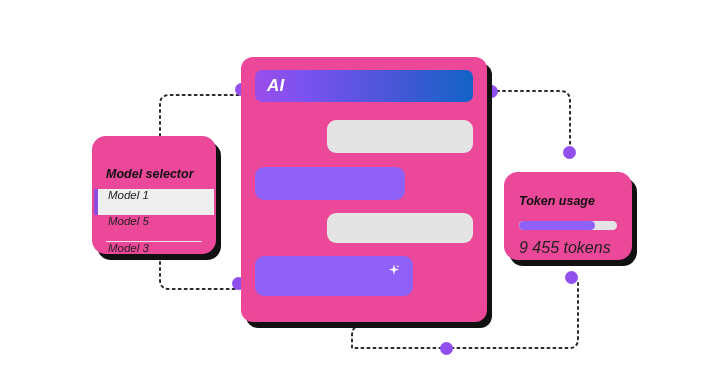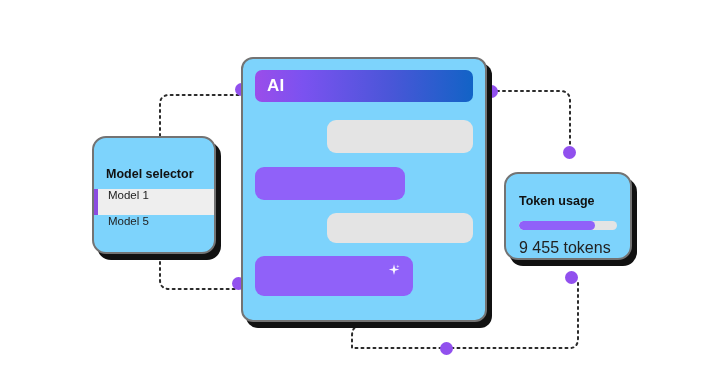--- a/index.html
+++ b/index.html
@@ -24,24 +24,25 @@
   .dot {
     position: absolute;
     width: 13px; height: 13px;
     border-radius: 50%;
     background: #9150ee;
   }
 
   
   .card {
     position: absolute;
-    background: #7dd3fc;
-    border: 2px solid #737373;
+    background: #ec4899;
+    border: 2px solid #ec4899;
     border-radius: 14px;
     box-shadow: 5px 6px 0 0 #111111;
+    font-style: italic;
   }
 
   
   #main-card {
     left: 241px; top: 57px;
     width: 246px; height: 265px;
     border-radius: 12px;
     padding: 11px 12px 0 12px;
   }
   #ai-header {
@@ -203,20 +204,23 @@
     <div class="panel-title">Model selector</div>
 
     <div class="model-item selected">
       <span>Model 1</span>
     </div>
 
     <div class="model-item">
       <span>Model 5</span>
     </div>
 
+    <div class="model-item divided">
+      <span>Model 3</span>
+    </div>
   </div>
 
   <div class="card" id="token-card">
     <div class="panel-title">Token usage</div>
 
     <div id="token-track">
       <div id="token-fill" style="width: 78%;"></div>
     </div>
 
     <div id="token-label">9 455 tokens</div>

